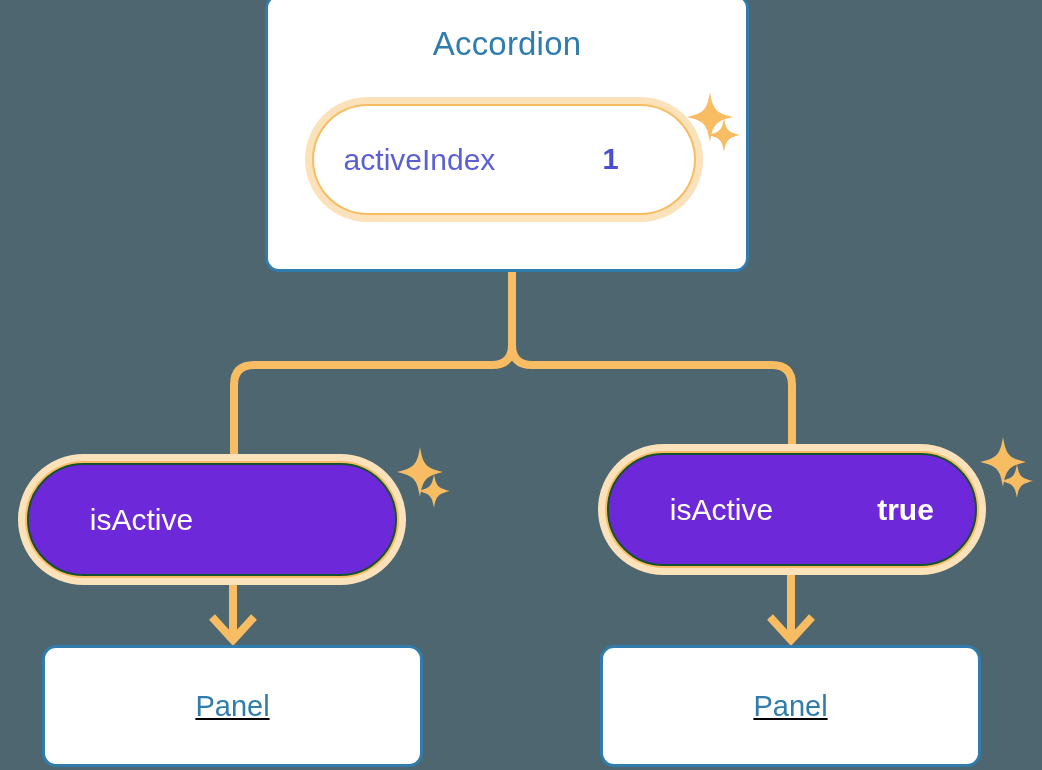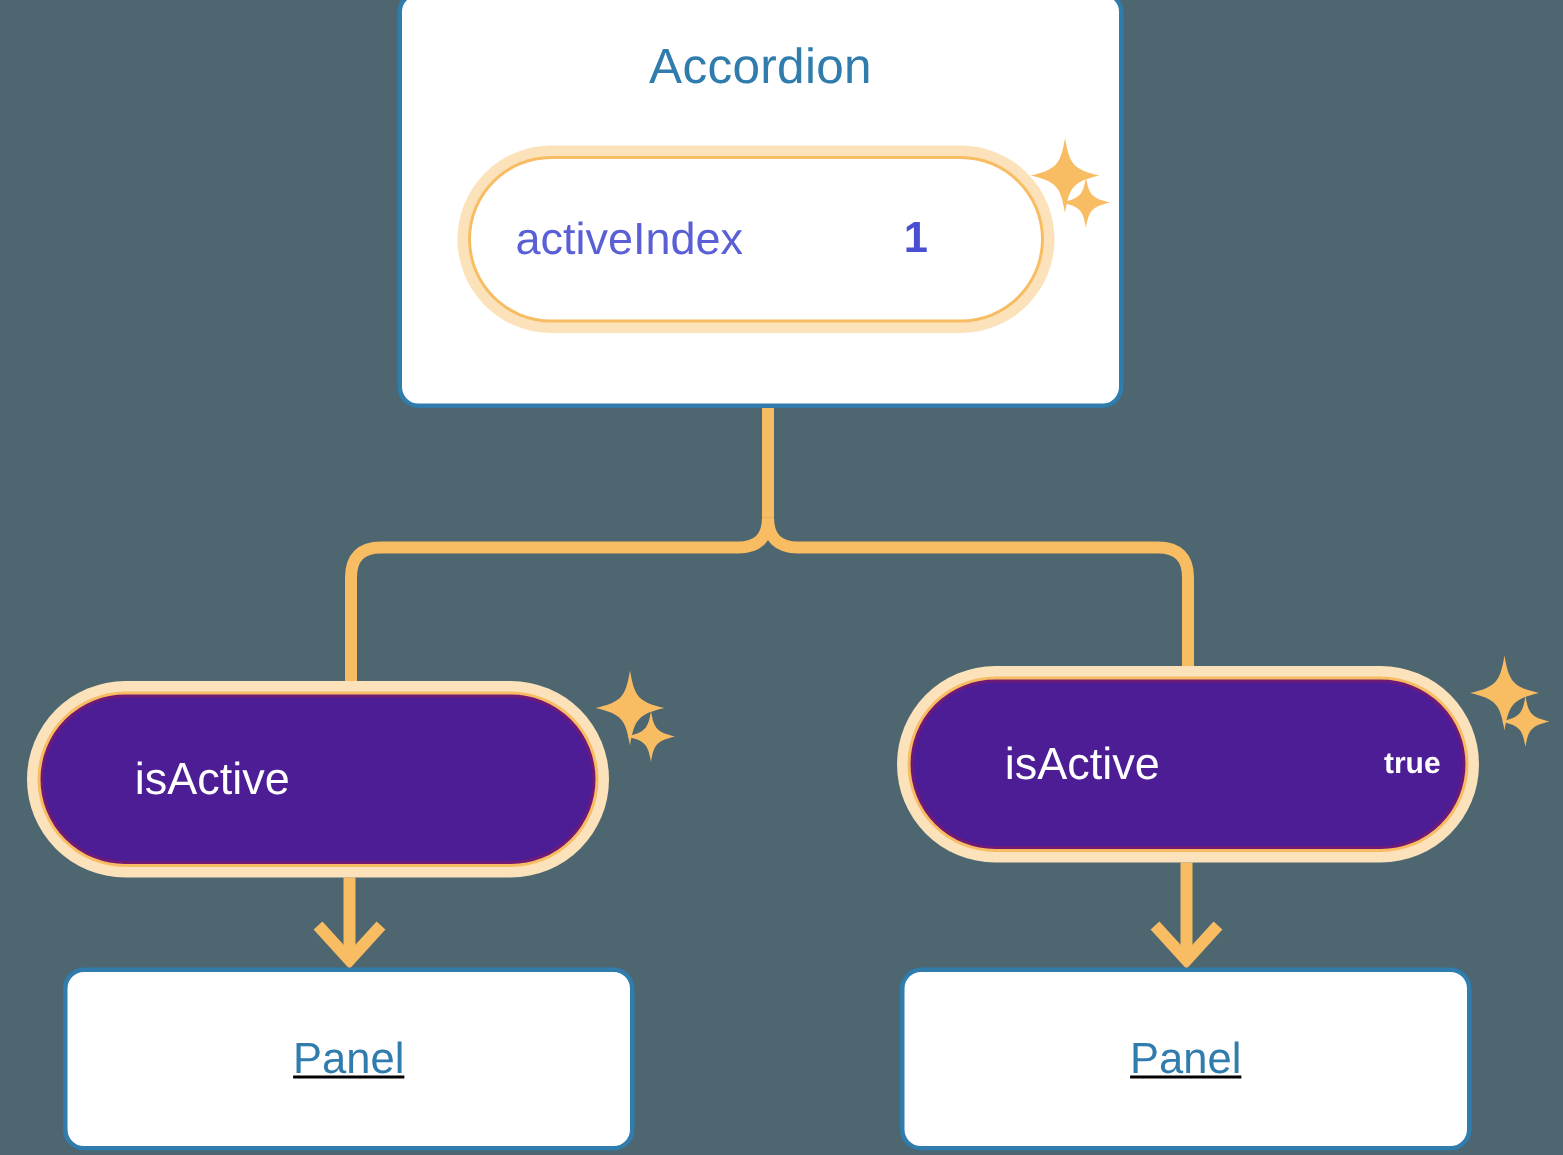--- a/index.html
+++ b/index.html
@@ -63,21 +63,21 @@
   .pill-inner {
     position: absolute;
     inset: 9px;
     border-radius: 999px;
     box-sizing: border-box;
     display: flex;
     align-items: center;
     overflow: hidden;
   }
   .pill-inner.light { background: #ffffff; }
-  .pill-inner.solid { background: #4c1d95; border: 2px solid #701a75; gap: 36px; }
+  .pill-inner.solid { background: #6d28d9; border: 2px solid #14532d; }
 
   .pill-key, .pill-val {
     display: flex;
     align-items: center;
     justify-content: center;
     white-space: nowrap;
   }
   .pill-inner.light .pill-key { color: #5b5fd6; font-weight: 400; }
   .pill-inner.light .pill-val { color: #4a4fd2; font-weight: 700; }
   .pill-inner.solid .pill-key { color: #ffffff; font-weight: 400; }
@@ -107,21 +107,21 @@
   #isactive-false-pill .pill-key { flex: 0 0 225px; font-size: 30px; }
   #isactive-false-pill .pill-val { flex: 1 1 auto; font-size: 30px; }
 
   #isactive-true-pill {
     left: 598px;
     top: 444px;
     width: 388px;
     height: 131px;
   }
   #isactive-true-pill .pill-key { flex: 0 0 225px; font-size: 30px; }
-  #isactive-true-pill .pill-val { flex: 1 1 auto; font-size: 20px; }
+  #isactive-true-pill .pill-val { flex: 1 1 auto; font-size: 30px; }
 
   
   .panel-box {
     position: absolute;
     box-sizing: border-box;
     background: #ffffff;
     border: 3px solid #2f7cad;
     border-radius: 14px;
     display: flex;
     align-items: center;

